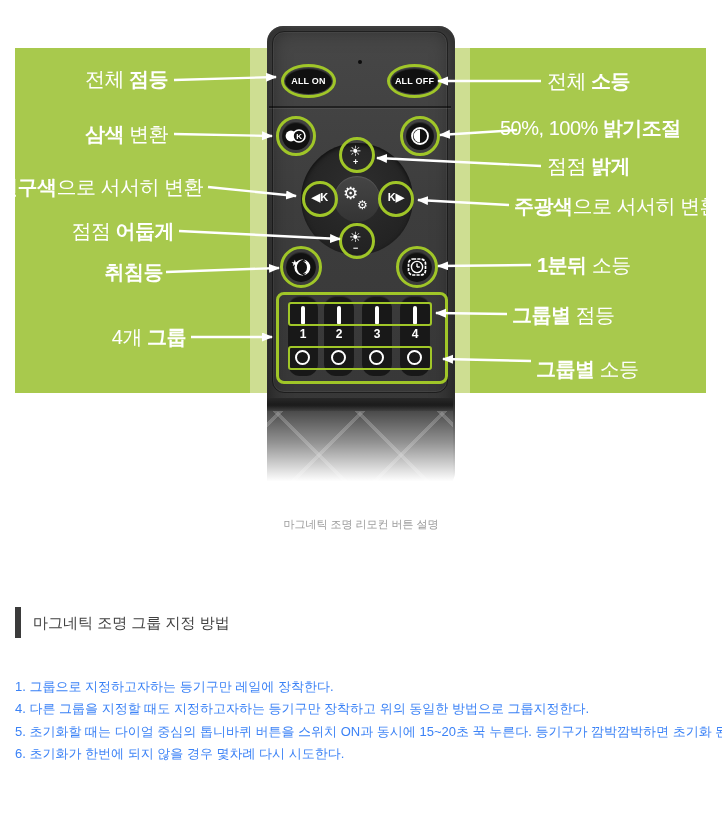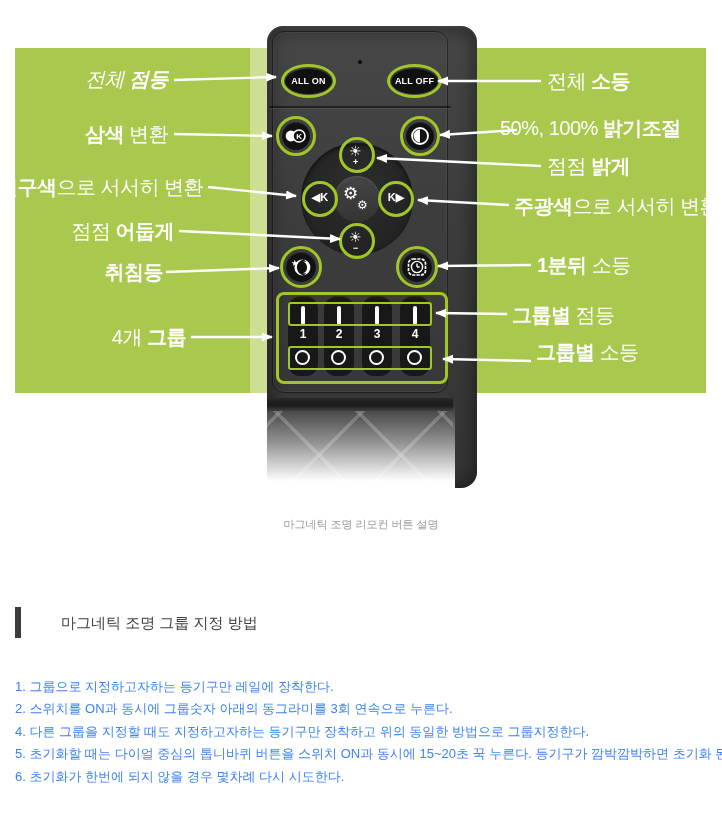--- a/index.html
+++ b/index.html
@@ -8,21 +8,21 @@
   
   .panel{position:absolute;top:48px;height:345px;z-index:1;}
   .panel.main{background:var(--panel-green,#a8c94d);}
   .panel.light{background:var(--panel-green-light,#cede92);}
   
   .lbl{position:absolute;z-index:5;color:#fff;font-size:20px;line-height:22px;
        letter-spacing:-0.5px;white-space:nowrap;}
   .lbl b{font-weight:700;}
   .lbl span{font-weight:400;}
   
-  .remote{position:absolute;left:267px;top:26px;width:210px;height:462px;z-index:10;
+  .remote{position:absolute;left:267px;top:26px;width:188px;height:462px;z-index:10;
           border-radius:16px;
           background:linear-gradient(180deg,#474747 0%,#3d3d3d 40%,#353535 100%);
           box-shadow:inset 0 0 22px rgba(0,0,0,.55), inset 0 2px 2px rgba(255,255,255,.08);}
   .remote .bevel{position:absolute;left:5px;top:5px;width:174px;height:360px;
           border-radius:12px;border:1px solid rgba(0,0,0,.45);
           box-shadow:inset 0 0 0 1px rgba(255,255,255,.05);}
   .remote .seam{position:absolute;left:2px;top:80px;width:182px;height:2px;
           background:rgba(0,0,0,.5);box-shadow:0 1px 0 rgba(255,255,255,.07);}
   .remote .hole{position:absolute;left:91px;top:34px;width:4px;height:4px;border-radius:50%;
           background:#0c0c0c;}
@@ -57,48 +57,48 @@
           repeating-linear-gradient(-45deg,rgba(145,145,145,.45) 0 4px,transparent 4px 58px),
           #3a3a3a;}
   .fade{position:absolute;left:-2px;top:378px;width:190px;height:86px;
         background:linear-gradient(180deg,rgba(255,255,255,0) 0%,rgba(255,255,255,.45) 45%,#fff 90%);}
   
   .arrows{position:absolute;left:0;top:0;z-index:50;pointer-events:none;}
   
   .caption{position:absolute;left:0;top:517px;width:722px;text-align:center;
         font-size:11px;color:#9a9a9a;z-index:5;}
   .secbar{position:absolute;left:15px;top:607px;width:6px;height:31px;background:#3b3b3b;}
-  .sectitle{position:absolute;left:33px;top:614px;font-size:15px;color:#404040;font-weight:500;margin-left:28px;}
+  .sectitle{position:absolute;left:33px;top:614px;font-size:15px;color:#404040;font-weight:500;}
   .steps{position:absolute;left:15px;top:676px;width:700px;font-size:13px;color:#3b82f6;}
   .steps div{line-height:22.4px;white-space:nowrap;}
 </style>
 </head>
 <body>
 
 <div class="page">
 
   <div class="panel main" style="left:15px;width:235px;"></div>
   <div class="panel light" style="left:250px;width:17px;"></div>
   <div class="panel light" style="left:453px;width:17px;"></div>
   <div class="panel main" style="left:470px;width:236px;"></div>
 
-  <div class="lbl" style="right:554px;top:68px;font-style:italic;"><span>전체 </span><b>점등</b></div>
+  <div class="lbl" style="right:554px;top:68px;"><span>전체 </span><b>점등</b></div>
   <div class="lbl" style="right:554px;top:123px;"><b>삼색</b><span> 변환</span></div>
   <div class="lbl" style="right:519px;top:176px;"><b>전구색</b><span>으로 서서히 변환</span></div>
   <div class="lbl" style="right:548px;top:220px;margin-left:40px;"><span>점점 </span><b>어둡게</b></div>
   <div class="lbl" style="right:559px;top:261px;"><b>취침등</b></div>
   <div class="lbl" style="right:536px;top:326px;"><span>4개 </span><b>그룹</b></div>
 
   <div class="lbl" style="left:547px;top:70px;"><span>전체 </span><b>소등</b></div>
   <div class="lbl" style="left:500px;top:117px;"><span>50%, 100% </span><b>밝기조절</b></div>
   <div class="lbl" style="left:547px;top:155px;"><span>점점 </span><b>밝게</b></div>
   <div class="lbl" style="left:514px;top:195px;"><b>주광색</b><span>으로 서서히 변환</span></div>
   <div class="lbl" style="left:537px;top:254px;"><b>1분뒤</b><span> 소등</span></div>
   <div class="lbl" style="left:512px;top:304px;"><b>그룹별</b><span> 점등</span></div>
-  <div class="lbl" style="left:536px;top:341px;text-align:right;"><b>그룹별</b><span> 소등</span></div>
+  <div class="lbl" style="left:536px;top:358px;text-align:right;"><b>그룹별</b><span> 소등</span></div>
 
   <div class="remote">
     <div class="bevel"></div>
     <div class="seam"></div>
     <div class="hole"></div>
 
     <div class="ring" style="left:14px;top:38px;width:55px;height:34px;"></div>
     <div class="ovalbtn" style="left:18px;top:42px;">ALL ON</div>
     <div class="ring" style="left:120px;top:38px;width:55px;height:34px;"></div>
     <div class="ovalbtn" style="left:124px;top:42px;text-align:center;">ALL OFF</div>
@@ -207,19 +207,18 @@
     </g>
   </svg>
 
   <div class="caption">마그네틱 조명 리모컨 버튼 설명</div>
 
   <div class="secbar"></div>
   <div class="sectitle">마그네틱 조명 그룹 지정 방법</div>
 
   <div class="steps">
     <div>1. 그룹으로 지정하고자하는 등기구만 레일에 장착한다.</div>
-    <div>2. 스위치를 ON과 동시에 그룹숫자 아래의 동그라미를 3회 연속으로 누른다.</div>
     <div>4. 다른 그룹을 지정할 때도 지정하고자하는 등기구만 장착하고 위의 동일한 방법으로 그룹지정한다.</div>
     <div>5. 초기화할 때는 다이얼 중심의 톱니바퀴 버튼을 스위치 ON과 동시에 15~20초 꾹 누른다. 등기구가 깜박깜박하면 초기화 된 것이다.</div>
     <div>6. 초기화가 한번에 되지 않을 경우 몇차례 다시 시도한다.</div>
   </div>
 
 </div>
 
 </body></html>

